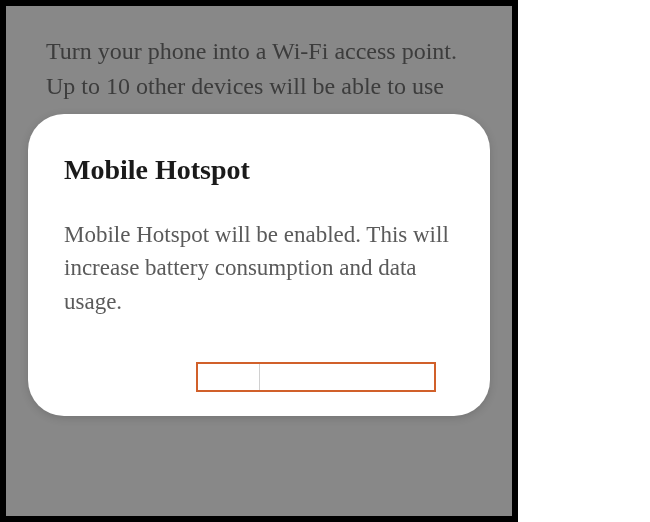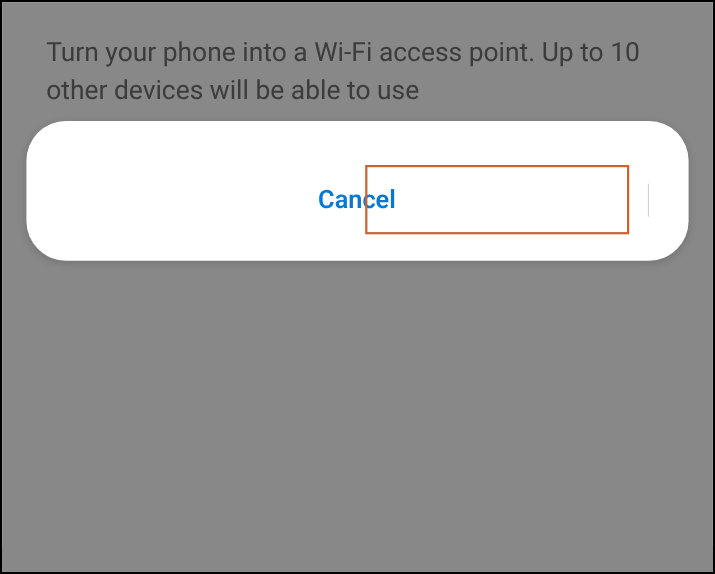--- a/index.html
+++ b/index.html
@@ -9,24 +9,25 @@
     }
     body {
       width: 650px;
       height: 522px;
       font-family: -apple-system, BlinkMacSystemFont, "Segoe UI", Roboto, sans-serif;
       background: #ffffff;
       position: relative;
       overflow: hidden;
     }
     .outer-border {
-      width: 650px;
+      width: 518px;
       height: 522px;
-      border: 2px solid #000000;
+      border: 6px solid #000000;
       position: relative;
+      font-family: Liberation Serif, serif;
     }
     .background-content {
       position: absolute;
       top: 0;
       left: 0;
       right: 0;
       bottom: 0;
       background: #888888;
       padding: 28px 40px;
     }
@@ -100,21 +101,22 @@
   </style>
 </head>
 <body>
 
 <div class="outer-border">
   <div class="background-content">
     <div class="background-text">Turn your phone into a Wi-Fi access point. Up to 10 other devices will be able to use</div>
   </div>
 
   <div class="dialog">
+    <div class="dialog-title">Mobile Hotspot</div>
+    <div class="dialog-message">Mobile Hotspot will be enabled. This will increase battery consumption and data usage.</div>
     <div class="dialog-actions">
-      <button class="action-button">Cancel</button>
       <div class="divider"></div>
       <div class="ok-highlight"></div>
     </div>
   </div>
 
   <div class="bottom-gray"></div>
 </div>
 
 </body></html>

